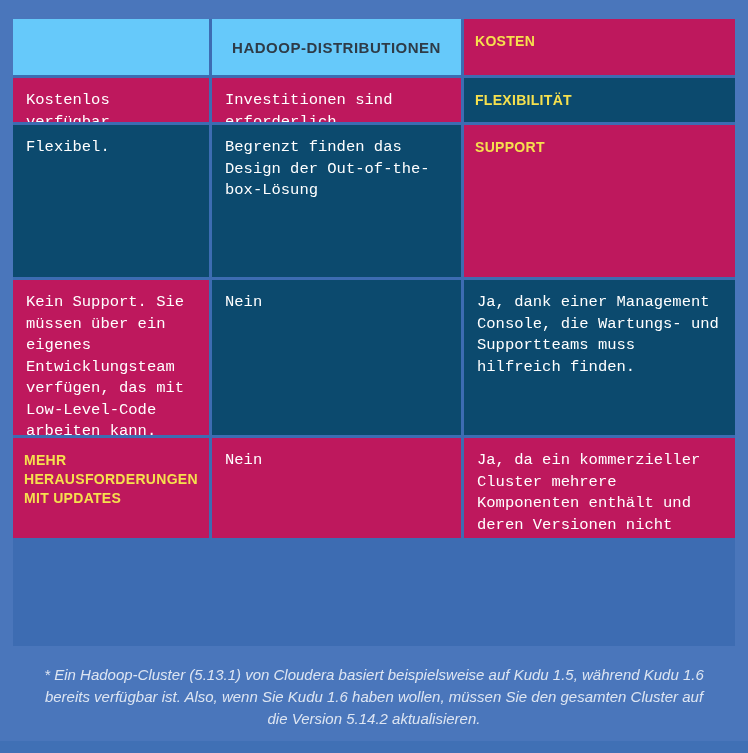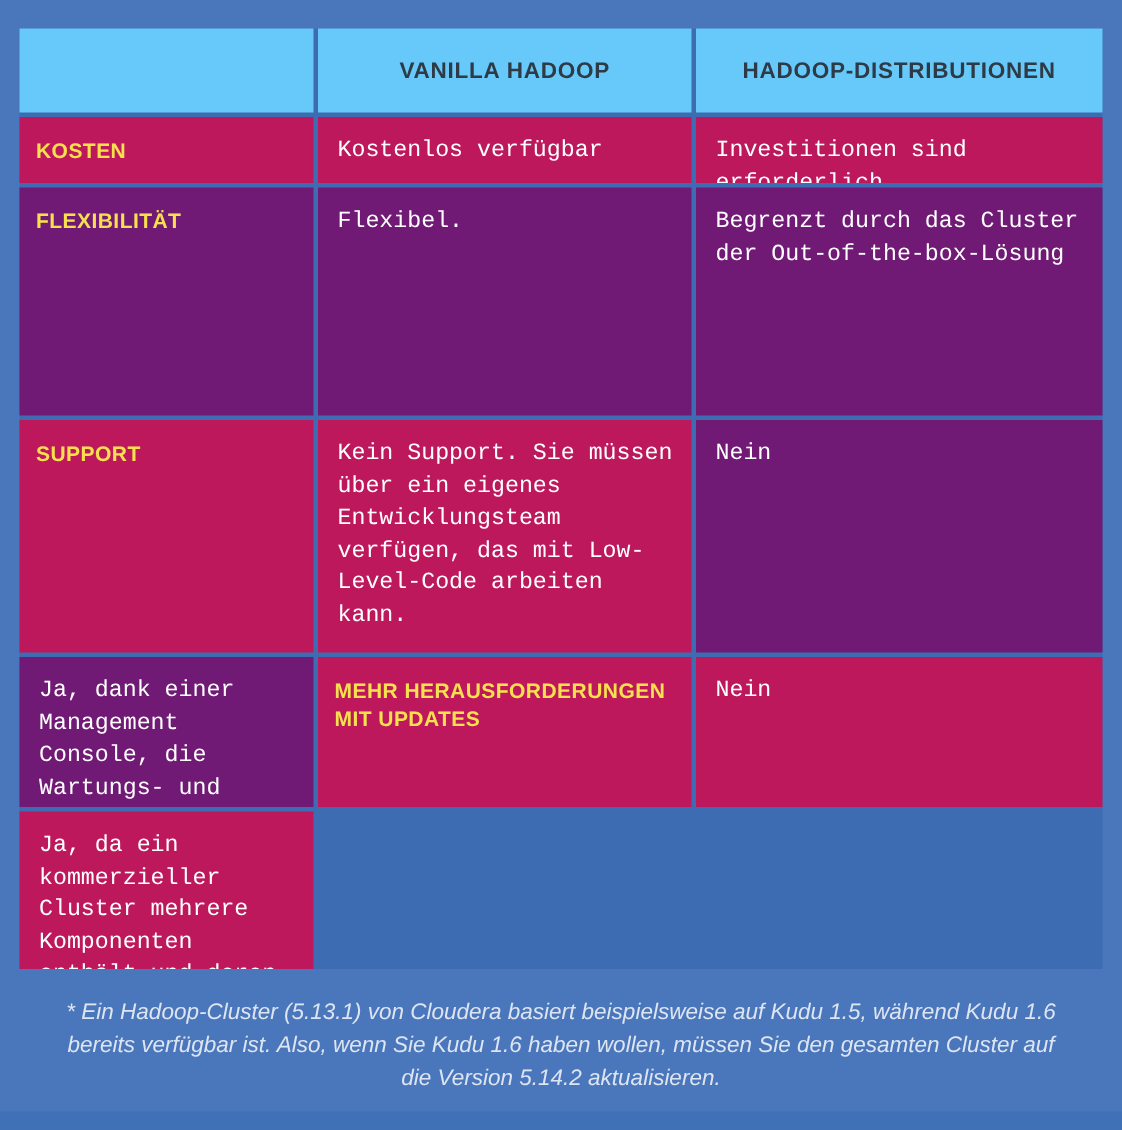--- a/index.html
+++ b/index.html
@@ -27,21 +27,21 @@
     color: #2e3b47;
     font-weight: bold;
     font-size: 15px;
     letter-spacing: 0.5px;
     display: flex;
     align-items: center;
     justify-content: center;
     text-align: center;
   }
   .row-odd  { background: #be185d; }
-  .row-even { background: #701a75; }
+  .row-even { background: #0c4a6e; }
   .label-cell {
     color: #f6e04e;
     font-weight: bold;
     font-size: 14px;
     line-height: 19px;
     letter-spacing: 0.3px;
     text-transform: uppercase;
     padding: 13px 8px 0 11px;
   }
   .body-cell {
@@ -71,37 +71,36 @@
     height: 12px;
     background: #4070b5;
   }
 </style>
 </head>
 <body>
 
 <div class="comparison-table">
 
   <div class="cell th"></div>
-  <div class="cell th">VANILLA HADOOP</div>
   <div class="cell th">HADOOP-DISTRIBUTIONEN</div>
 
   <div class="cell label-cell row-odd first-row">KOSTEN</div>
   <div class="cell body-cell row-odd first-row">
     <p>Kostenlos verfügbar</p>
   </div>
   <div class="cell body-cell row-odd first-row">
     <p>Investitionen sind erforderlich</p>
   </div>
 
   <div class="cell label-cell row-even">FLEXIBILITÄT</div>
   <div class="cell body-cell row-even">
     <p>Flexibel.</p>
   </div>
   <div class="cell body-cell row-even">
-    <p>Begrenzt durch das Cluster der Out-of-the-box-Lösung</p>
+    <p>Begrenzt finden das Design der Out-of-the-box-Lösung</p>
   </div>
 
   <div class="cell label-cell row-odd">SUPPORT</div>
   <div class="cell body-cell row-odd">
     <p>Kein Support. Sie müssen über ein eigenes Entwicklungsteam verfügen, das mit Low-Level-Code arbeiten kann.</p>
   </div>
 
   <div class="cell body-cell row-even">
     <p>Nein</p>
   </div>

